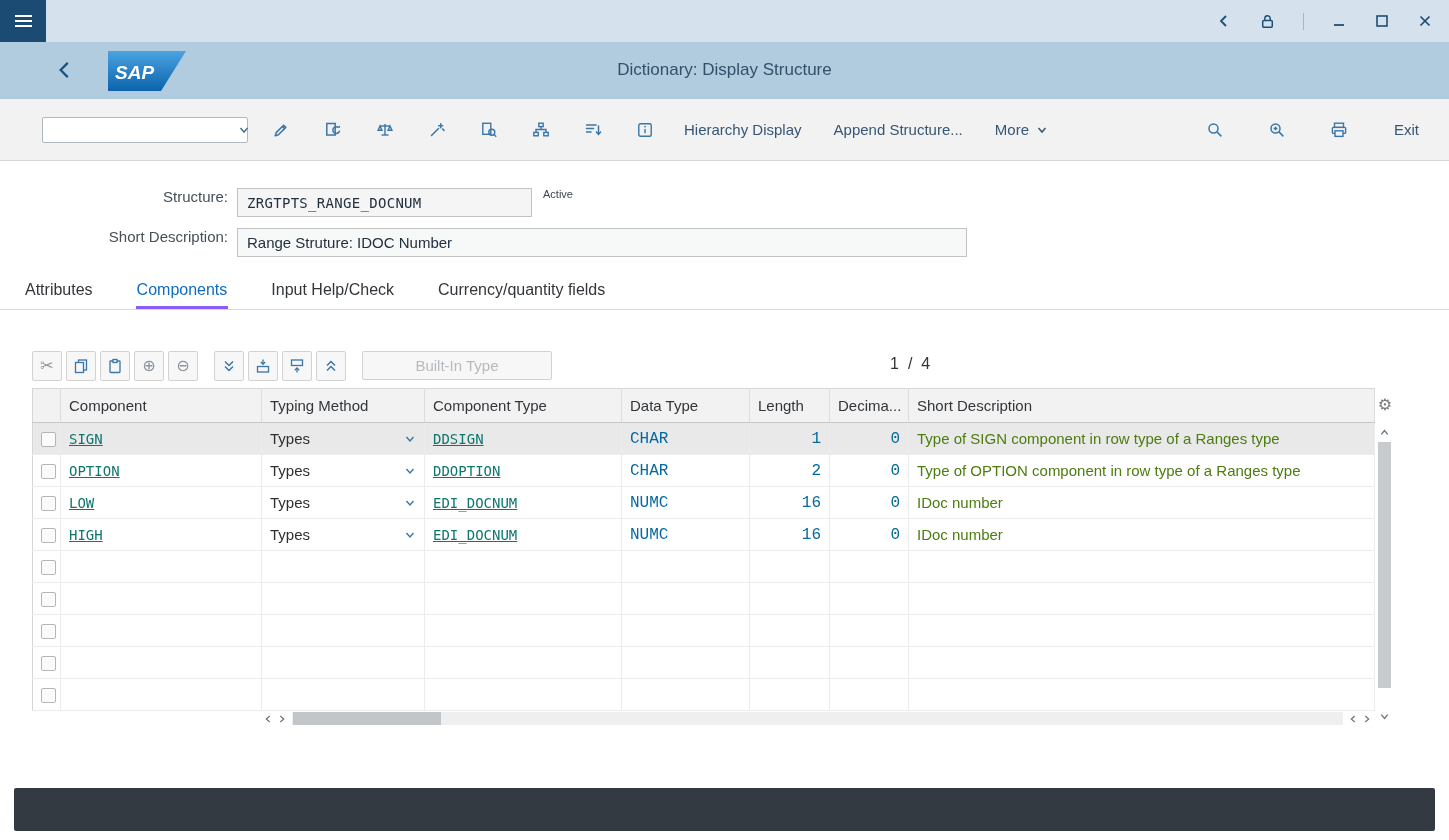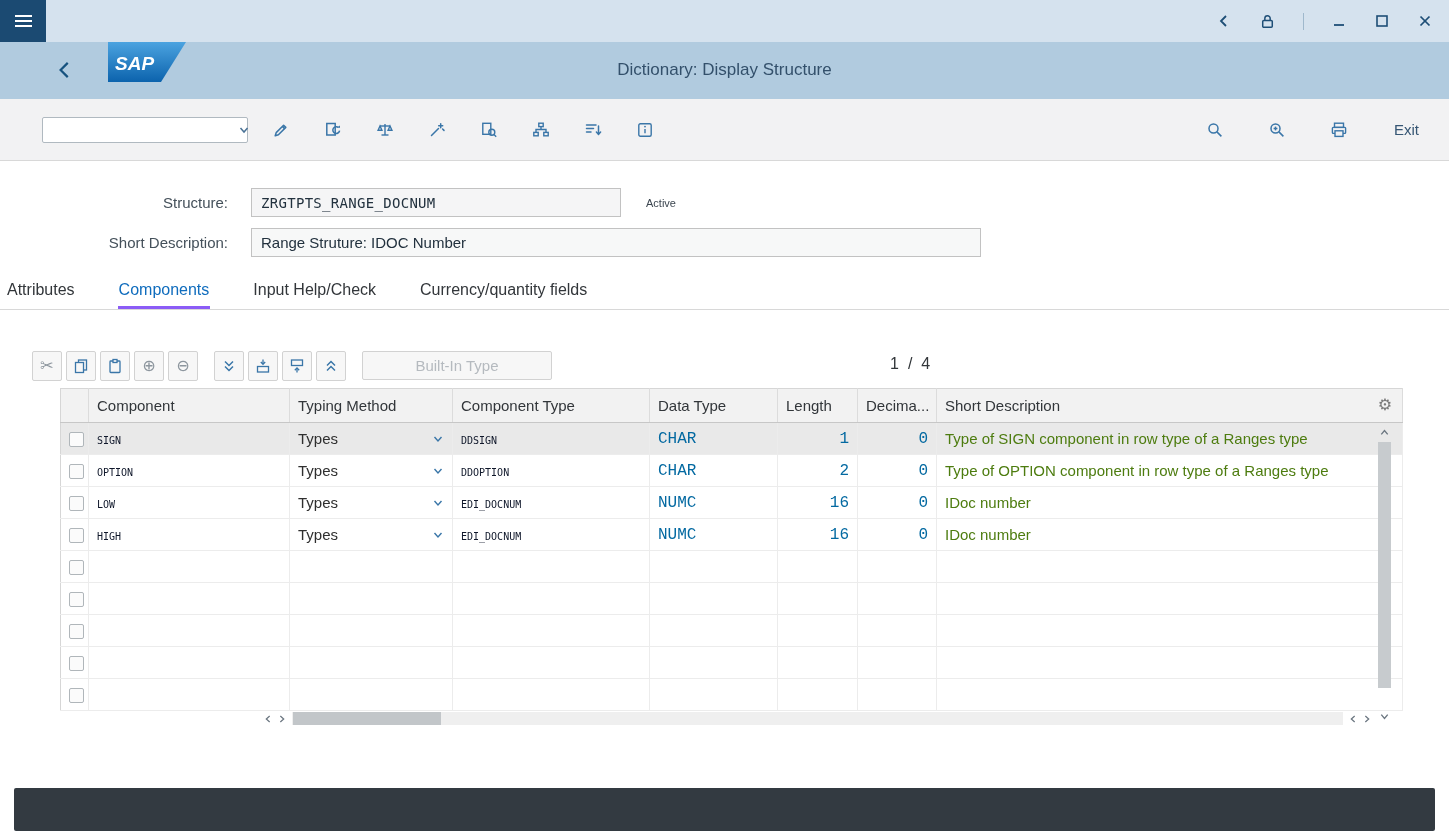--- a/index.html
+++ b/index.html
@@ -11,69 +11,69 @@
   .titlebar{height:42px;background:#d5e2ee;display:flex;align-items:center;}
   .menu-btn{width:46px;height:42px;background:#1b4a72;display:flex;flex-direction:column;justify-content:center;align-items:center;gap:3px;cursor:pointer;}
   .menu-btn i{display:block;width:17px;height:2px;background:#fff;}
   .tb-right{margin-left:auto;display:flex;align-items:center;gap:27px;padding-right:16px;color:#1d4e76;}
   .tb-right .divider{width:1px;height:17px;background:#9fb8cc;}
   .tb-ic{display:flex;cursor:pointer;color:#1d4e76;}
 
   
   .appheader{height:57px;background:#b1cbdf;position:relative;}
   .back-chev{position:absolute;left:54px;top:17px;cursor:pointer;color:#16527f;}
-  .sap-logo{position:absolute;left:108px;top:0;}
+  .sap-logo{position:absolute;left:108px;top:9px;}
   .app-title{position:absolute;left:0;right:0;top:18px;text-align:center;font-size:17px;color:#33506b;}
 
   
   .toolbar{height:62px;background:#f2f2f3;border-bottom:1px solid #d8d8d8;display:flex;align-items:center;padding:0 20px 0 42px;}
   .combo{width:206px;height:26px;background:#fff;border:1px solid #b0b9c0;border-radius:2px;display:flex;align-items:center;}
   .combo input{flex:1;border:0;outline:0;background:transparent;height:100%;padding:0 7px;font-size:14px;color:#32363a;}
   .combo-chev{width:24px;display:flex;justify-content:center;color:#4a7296;cursor:pointer;}
   .tb-icons{display:flex;gap:18px;margin-left:16px;}
   .tb-btn{width:34px;height:34px;display:flex;align-items:center;justify-content:center;color:#3a76a8;cursor:pointer;border-radius:3px;}
   .txt-group{display:flex;margin-left:12px;gap:12px;}
   .txt-btn{font-size:15px;color:#365673;padding:8px 10px;cursor:pointer;display:flex;align-items:center;gap:7px;white-space:nowrap;}
   .right-group{margin-left:auto;display:flex;align-items:center;gap:28px;}
 
   
-  .frm{display:flex;align-items:center;gap:14px;}
+  .frm{display:flex;align-items:flex-start;}
   .frm1{margin-top:27px;}
   .frm2{margin-top:11px;border-radius:7px;}
   .frm label{width:237px;text-align:right;padding-right:9px;font-size:15px;color:#44505a;}
   .inp{height:29px;border:1px solid #c2c2c2;background:#f5f5f6;display:flex;align-items:center;padding:0 9px;font-size:15px;color:#22313e;}
   .inp.mono{font-family:"DejaVu Sans Mono","Liberation Mono",monospace;font-size:14px;letter-spacing:.3px;}
-  .structure-inp{width:370px;}
+  .structure-inp{width:295px;}
   .desc-inp{width:730px;background:#f7f8f8;}
   .active-lbl{margin-left:11px;font-size:11px;color:#3c4650;}
 
   
-  .tabs{display:flex;gap:42px;padding-left:6px;border-bottom:1px solid #d8d8d8;margin-top:16px;}
+  .tabs{display:flex;gap:42px;padding-left:24px;border-bottom:1px solid #d8d8d8;margin-top:16px;}
   .tab{padding:8px 1px 10px;font-size:16px;color:#32363a;cursor:pointer;}
   .tab.active{color:#0f6cbd;padding-bottom:7px;border-bottom:3px solid #8b5cf6;}
 
   
   .gtb{display:flex;align-items:center;margin:40px 0 0 32px;height:31px;width:1364px;position:relative;}
   .grp{display:flex;gap:4px;}
   .grp + .grp{margin-left:16px;}
   .sbtn{width:30px;height:30px;border:1px solid #d2d2d2;background:#f7f7f7;border-radius:2px;display:flex;align-items:center;justify-content:center;cursor:pointer;}
   .sbtn.blue{color:#3a76a8;}
   .sbtn.grey{color:#8d969e;}
   .builtin-btn{margin-left:16px;width:190px;height:29px;border:1px solid #d2d2d2;background:#f7f7f7;border-radius:2px;color:#b5babf;font-size:15px;display:flex;align-items:center;justify-content:center;cursor:default;}
   .pager{position:absolute;left:858px;top:5px;font-size:16px;color:#32363a;display:flex;gap:9px;}
 
   
   .table-zone{position:relative;margin:7px 0 0 32px;width:1364px;height:338px;}
-  table.grid{border-collapse:collapse;table-layout:fixed;width:1342px;border:1px solid #d6d6d6;margin-left:28px;}
+  table.grid{border-collapse:collapse;table-layout:fixed;width:1342px;border:1px solid #d6d6d6;}
   .grid th{height:34px;background:#f2f2f2;font-weight:normal;font-size:15px;color:#32363a;text-align:left;padding:0 8px;border-right:1px solid #dcdcdc;border-bottom:1px solid #c7c7c7;overflow:hidden;white-space:nowrap;cursor:pointer;}
   .grid td{height:32px;font-size:15px;padding:0 8px;border-right:1px solid #ececec;border-bottom:1px solid #ececec;background:#fff;overflow:hidden;white-space:nowrap;}
   .grid tr.sel td{background:#e9e9e9;}
   .c-sel{text-align:center;}
   .cb{display:inline-block;width:15px;height:15px;border:1px solid #b0b6ba;background:#fbfbfb;border-radius:2px;vertical-align:middle;cursor:pointer;}
-  .lnk{color:#0f172a;font-family:"DejaVu Sans Mono","Liberation Mono",monospace;font-size:10px;cursor:pointer;}
+  .lnk{color:#0f766e;text-decoration:underline;font-family:"DejaVu Sans Mono","Liberation Mono",monospace;font-size:14px;cursor:pointer;}
   .mono-val{font-family:Liberation Mono, monospace;font-size:16px;color:#0369a1;}
   .num{text-align:right;}
   .typ-wrap{display:flex;align-items:center;justify-content:space-between;}
   .typ-wrap .txt{font-size:15px;color:#2f2f2f;}
   .ddchev{color:#3a76a8;cursor:pointer;display:flex;}
   .desc-txt{font-size:15px;color:#4d7c0f;}
 
   
   .rail{position:absolute;left:1342px;top:0;width:22px;height:338px;}
   .gearbox{height:34px;display:flex;align-items:center;justify-content:center;color:#7a7a7a;cursor:pointer;}
@@ -218,20 +218,30 @@
     </span>
     <span class="tb-btn">
       <svg width="18" height="18" viewBox="0 0 18 18" fill="none" stroke="currentColor" stroke-width="1.4">
           <rect x="2.8" y="2.8" width="12.4" height="12.4" rx="1.5"></rect>
           <line x1="9" y1="8" x2="9" y2="12.2"></line>
           <circle cx="9" cy="5.6" r="0.9" fill="currentColor" stroke="none"></circle>
         </svg>
     </span>
   </div>
 
+  <div class="txt-group">
+    <span class="txt-btn">Hierarchy Display</span>
+    <span class="txt-btn">Append Structure...</span>
+    <span class="txt-btn">
+      <span>More</span>
+      <svg width="12" height="12" viewBox="0 0 12 12">
+          <polyline points="2.5,4 6,8 9.5,4" fill="none" stroke="currentColor" stroke-width="1.5"></polyline>
+        </svg>
+    </span>
+  </div>
 
   <div class="right-group">
     <span class="tb-btn">
       <svg width="18" height="18" viewBox="0 0 18 18" fill="none" stroke="currentColor" stroke-width="1.5">
           <circle cx="7.5" cy="7.5" r="4.5"></circle>
           <line x1="10.9" y1="10.9" x2="15.4" y2="15.4"></line>
         </svg>
     </span>
     <span class="tb-btn">
       <svg width="18" height="18" viewBox="0 0 18 18" fill="none" stroke="currentColor" stroke-width="1.5">

